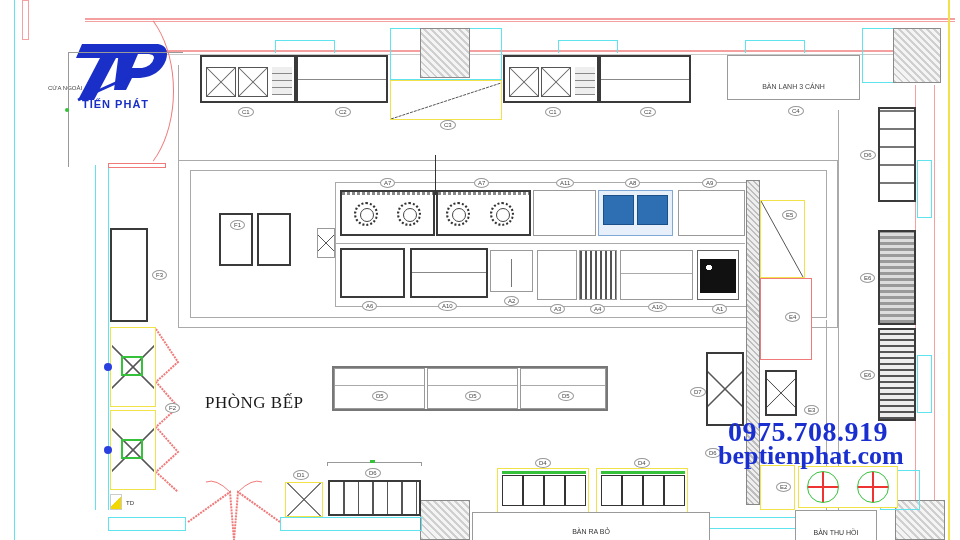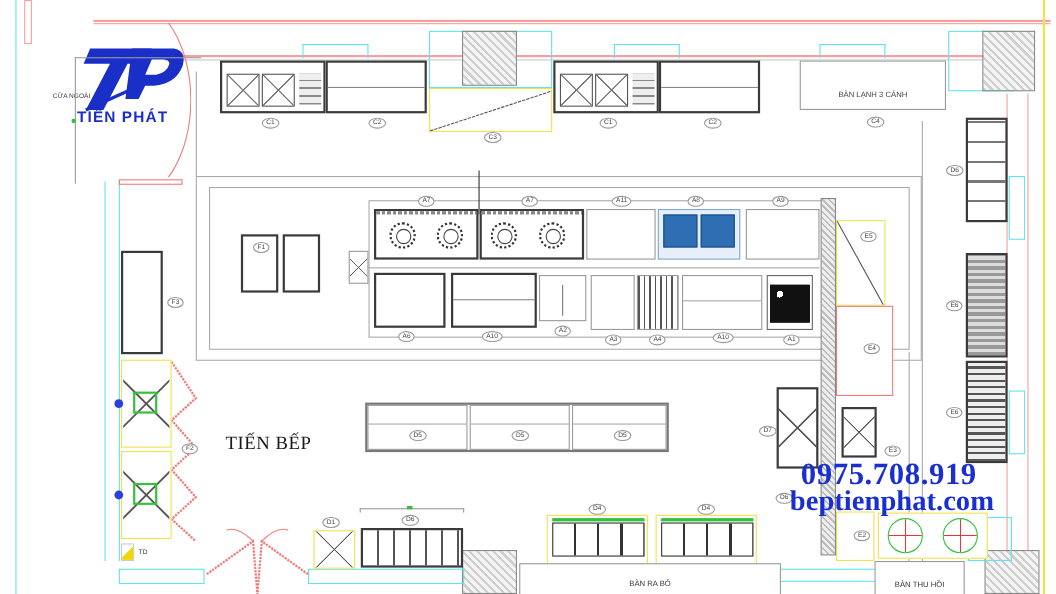--- a/index.html
+++ b/index.html
@@ -48,21 +48,21 @@
 <div class="abs hatch" style="left:420px;top:500px;width:50px;height:40px;"></div>
 <div class="abs hatch" style="left:895px;top:500px;width:50px;height:40px;"></div>
 <div class="abs cyan" style="left:880px;top:470px;width:40px;height:40px;"></div>
 
 <div class="abs" style="left:62px;top:36px;width:112px;height:82px;">
   <svg width="112" height="82" viewBox="0 0 112 82">
     <polygon points="20,8 76,8 70,22 54,22 32,64 16,64 38,22 14,22" fill="#1a2fc7"></polygon>
     <path d="M58,8 L96,8 Q108,10 104,24 Q98,40 78,42 L70,42 L64,54 L52,54 Z M76,18 L70,32 L80,32 Q90,30 92,22 Q92,18 86,18 Z" fill="#1a2fc7" fill-rule="evenodd"></path>
     <line x1="16" y1="64" x2="100" y2="26" stroke="#1a2fc7" stroke-width="3"></line>
   </svg>
-  <div class="abs" style="left:8px;top:62px;font-size:14px;font-weight:bold;color:#1a2fc7;letter-spacing:1px;">TIẾN PHÁT</div>
+  <div class="abs" style="left:20px;top:62px;font-size:11px;font-weight:bold;color:#1a2fc7;letter-spacing:1px;">TIẾN PHÁT</div>
 </div>
 <div class="abs" style="left:48px;top:85px;font-size:6px;color:#444;">CỬA NGOÀI</div>
 <div class="abs" style="left:68px;top:52px;width:115px;height:115px;border-left:1.5px solid #999;border-top:1.5px solid #999;"></div>
 <div class="door-swing" style="left:62px;top:0px;width:110px;height:180px;border-color:transparent #f07a7a transparent transparent;"></div>
 <div class="abs" style="left:108px;top:163px;width:58px;height:5px;border:1.5px solid #f07a7a;"></div>
 <div class="abs" style="left:65px;top:108px;width:4px;height:4px;background:#35c23a;border-radius:50%;"></div>
 
 <div class="abs dark" style="left:200px;top:55px;width:96px;height:48px;background:#fff;">
   <div class="sink" style="left:4px;top:10px;width:28px;height:28px;"></div>
   <div class="sink" style="left:36px;top:10px;width:28px;height:28px;"></div>
@@ -215,21 +215,21 @@
 <div class="abs cyan" style="left:280px;top:517px;width:142px;height:14px;"></div>
 <div class="abs cyan" style="left:690px;top:517px;width:110px;height:12px;"></div>
 
 <svg class="abs" style="left:186px;top:478px;" width="96" height="62">
   <polyline points="2,44 44,14 48,62" fill="none" stroke="#f07a7a" stroke-width="2" stroke-dasharray="2,1"></polyline>
   <polyline points="94,44 52,14 48,62" fill="none" stroke="#f07a7a" stroke-width="2" stroke-dasharray="2,1"></polyline>
   <path d="M44,14 Q30,0 20,4" fill="none" stroke="#f07a7a" stroke-width="1"></path>
   <path d="M52,14 Q66,0 76,4" fill="none" stroke="#f07a7a" stroke-width="1"></path>
 </svg>
 
-<div class="abs label-serif" style="left:205px;top:393px;font-size:17px;color:#1a1a1a;letter-spacing:0.5px;">TIẾN BẾP</div>
+<div class="abs label-serif" style="left:205px;top:393px;font-size:17px;color:#1a1a1a;letter-spacing:0.5px;">PHÒNG BẾP</div>
 
 <div class="abs" style="left:332px;top:366px;width:276px;height:45px;border:2px solid #777;background:#fff;"></div>
 <div class="abs gray" style="left:334px;top:368px;width:91px;height:41px;">
     <div class="abs" style="left:0;top:16px;width:100%;height:1px;background:#aaa;"></div>
   </div>
 <div class="abs gray" style="left:427px;top:368px;width:91px;height:41px;">
     <div class="abs" style="left:0;top:16px;width:100%;height:1px;background:#aaa;"></div>
   </div>
 <div class="abs gray" style="left:520px;top:368px;width:86px;height:41px;">
     <div class="abs" style="left:0;top:16px;width:100%;height:1px;background:#aaa;"></div>

